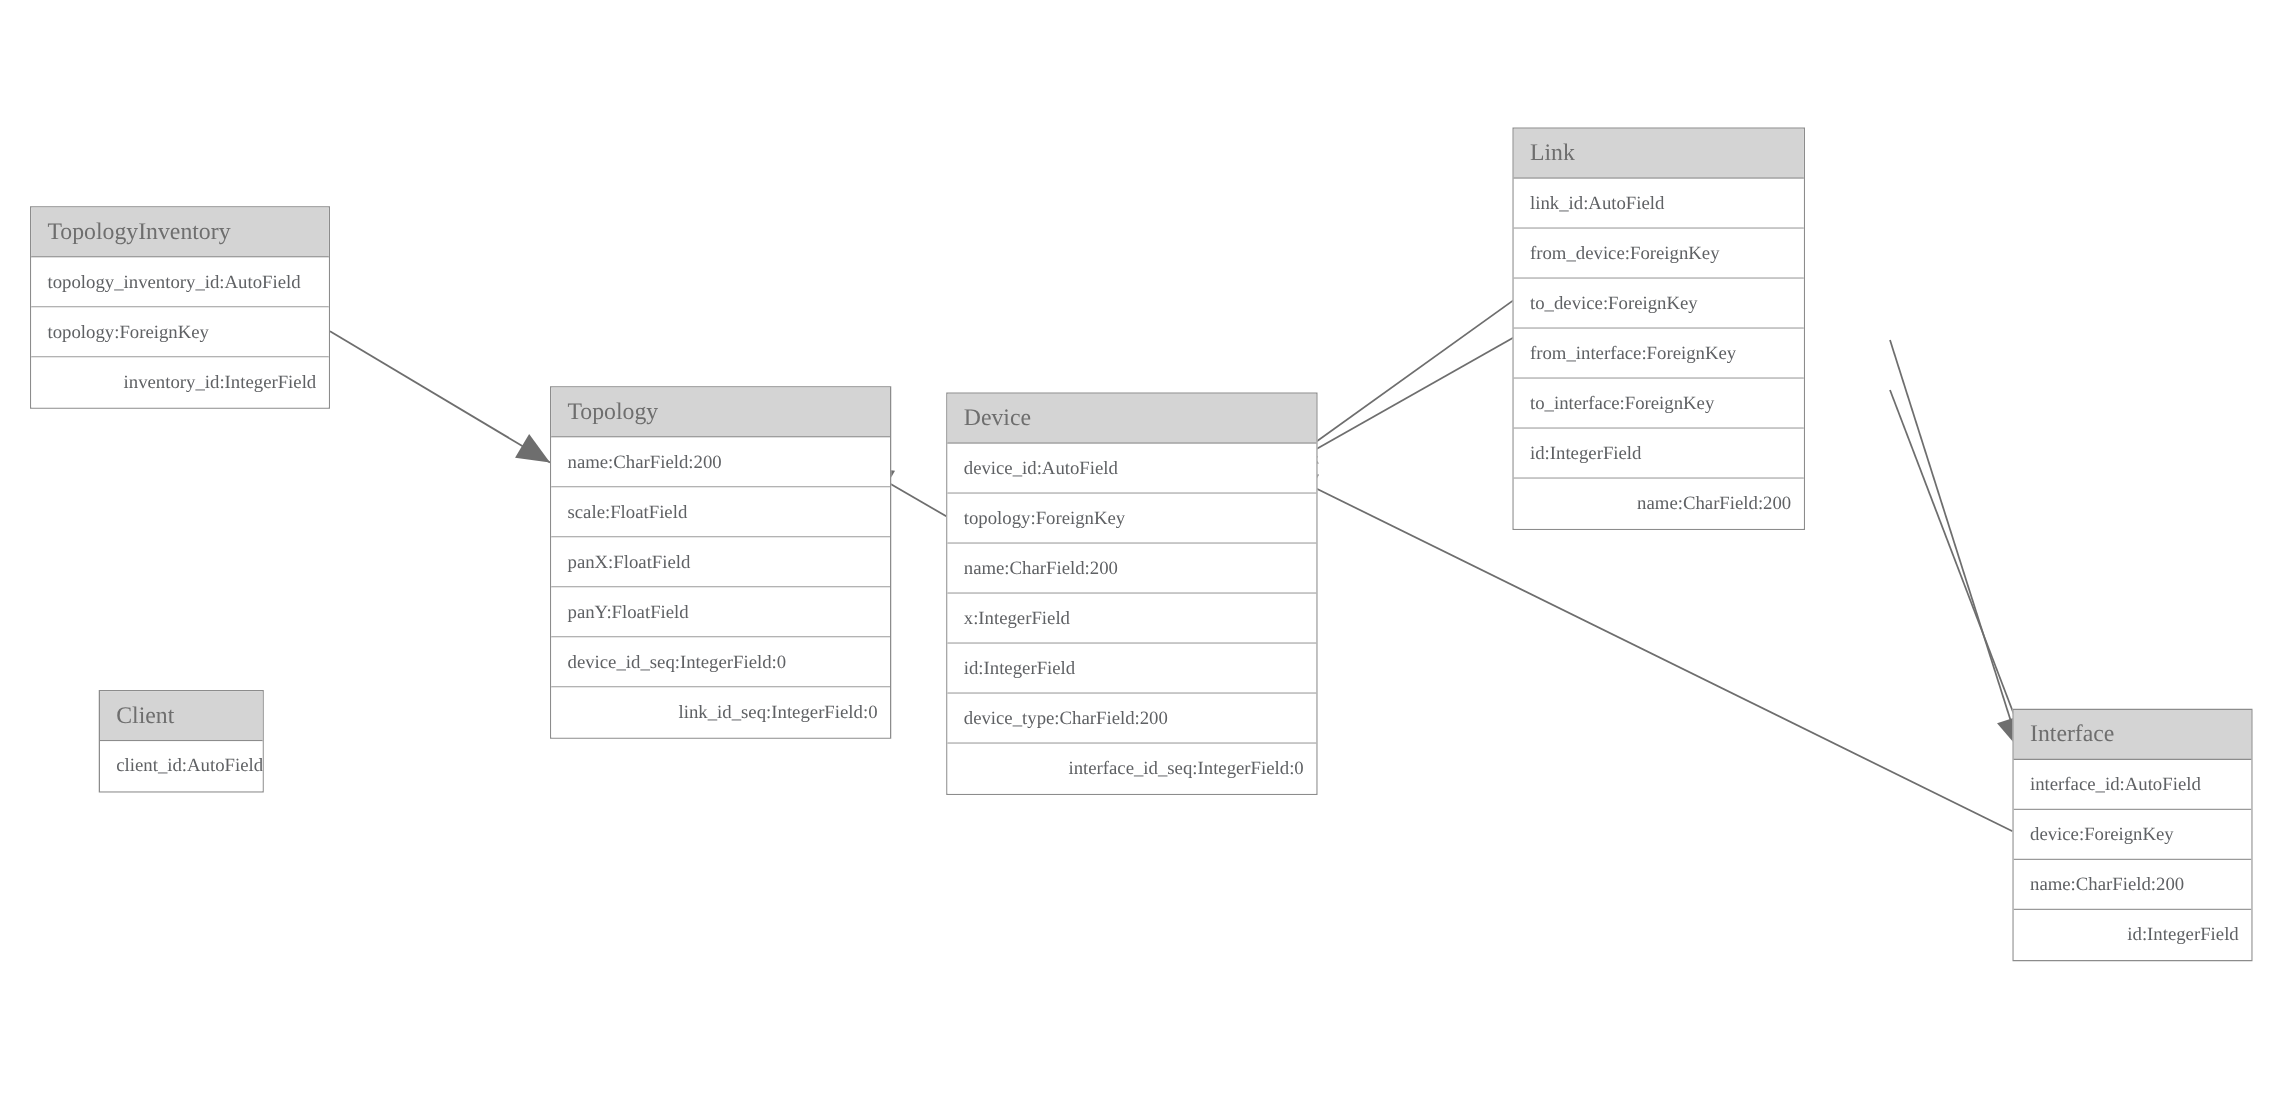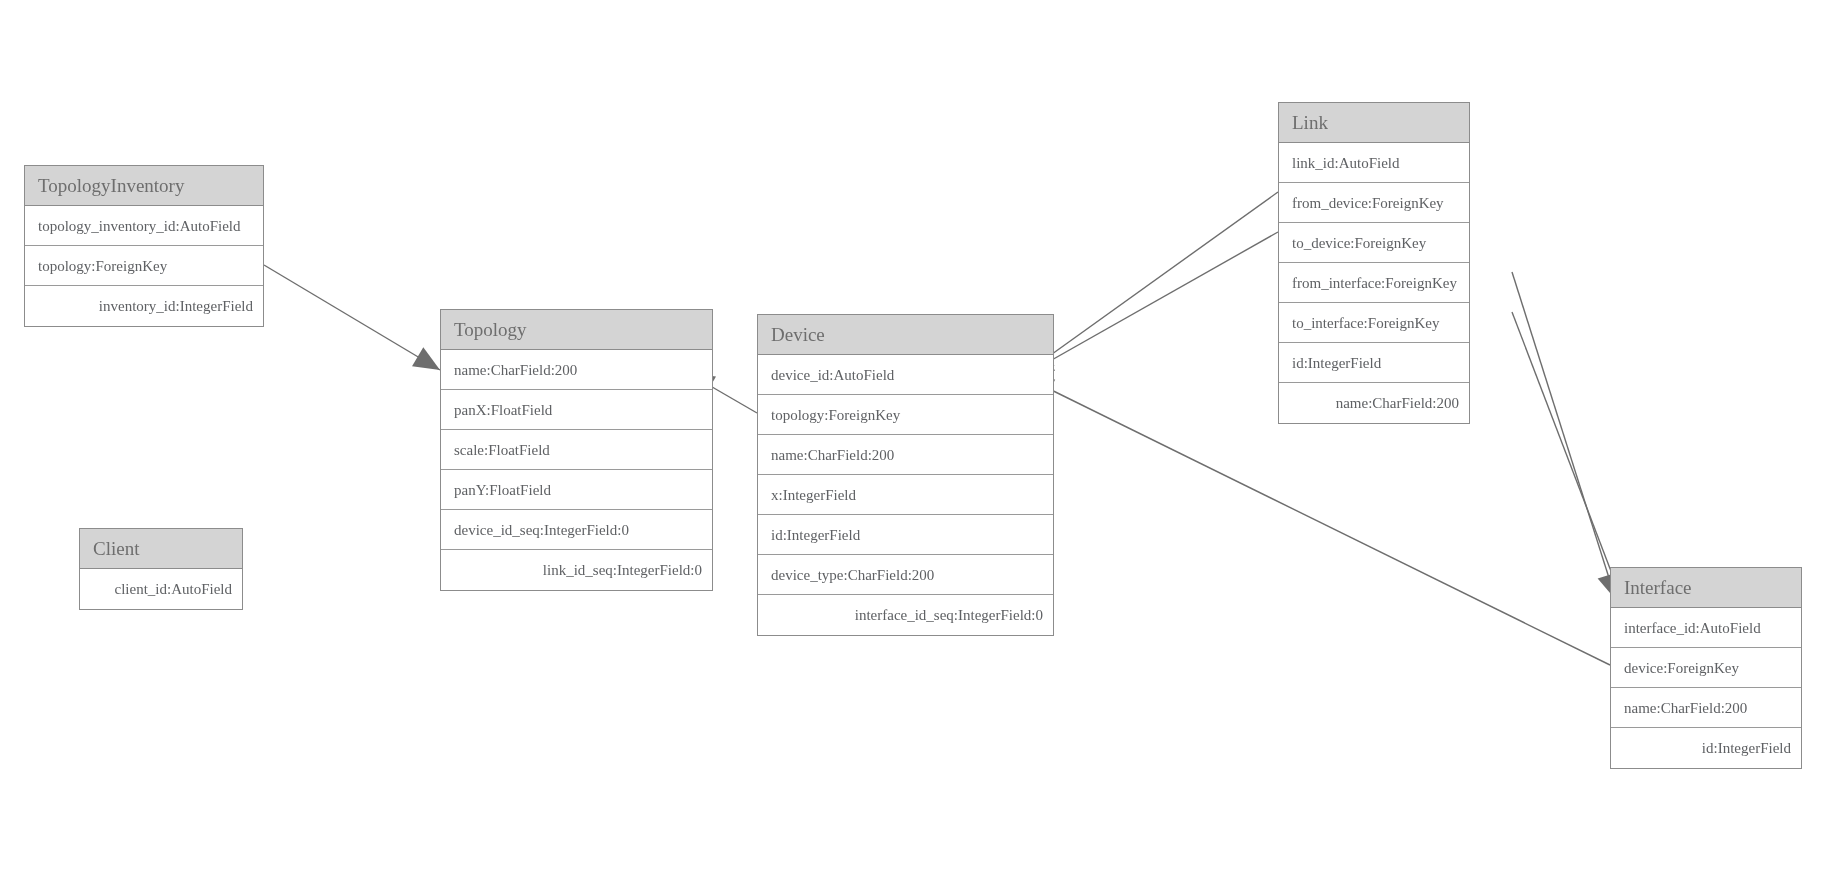--- a/index.html
+++ b/index.html
@@ -89,41 +89,41 @@
   <div id="entities">
       <div class="entity" style="left: 24px; top: 165px; width: 240px;">
         <div class="entity-header">TopologyInventory</div>
         <div class="entity-field">topology_inventory_id:AutoField</div>
         <div class="entity-field">topology:ForeignKey</div>
         <div class="entity-field">inventory_id:IntegerField</div>
       </div>
       <div class="entity" style="left: 440px; top: 309px; width: 273px;">
         <div class="entity-header">Topology</div>
         <div class="entity-field">name:CharField:200</div>
+        <div class="entity-field">scale:FloatField</div>
         <div class="entity-field">panX:FloatField</div>
-        <div class="entity-field">scale:FloatField</div>
         <div class="entity-field">panY:FloatField</div>
         <div class="entity-field">device_id_seq:IntegerField:0</div>
         <div class="entity-field">link_id_seq:IntegerField:0</div>
       </div>
-      <div class="entity" style="left: 79px; top: 528px; width: 164px;">
+      <div class="entity" style="left: 79px; top: 552px; width: 132px;">
         <div class="entity-header">Client</div>
         <div class="entity-field">client_id:AutoField</div>
       </div>
       <div class="entity" style="left: 757px; top: 314px; width: 297px;">
         <div class="entity-header">Device</div>
         <div class="entity-field">device_id:AutoField</div>
         <div class="entity-field">topology:ForeignKey</div>
         <div class="entity-field">name:CharField:200</div>
         <div class="entity-field">x:IntegerField</div>
         <div class="entity-field">id:IntegerField</div>
         <div class="entity-field">device_type:CharField:200</div>
         <div class="entity-field">interface_id_seq:IntegerField:0</div>
       </div>
-      <div class="entity" style="left: 1278px; top: 102px; width: 192px;">
+      <div class="entity" style="left: 1210px; top: 102px; width: 234px;">
         <div class="entity-header">Link</div>
         <div class="entity-field">link_id:AutoField</div>
         <div class="entity-field">from_device:ForeignKey</div>
         <div class="entity-field">to_device:ForeignKey</div>
         <div class="entity-field">from_interface:ForeignKey</div>
         <div class="entity-field">to_interface:ForeignKey</div>
         <div class="entity-field">id:IntegerField</div>
         <div class="entity-field">name:CharField:200</div>
       </div>
       <div class="entity" style="left: 1610px; top: 567px; width: 192px;">

